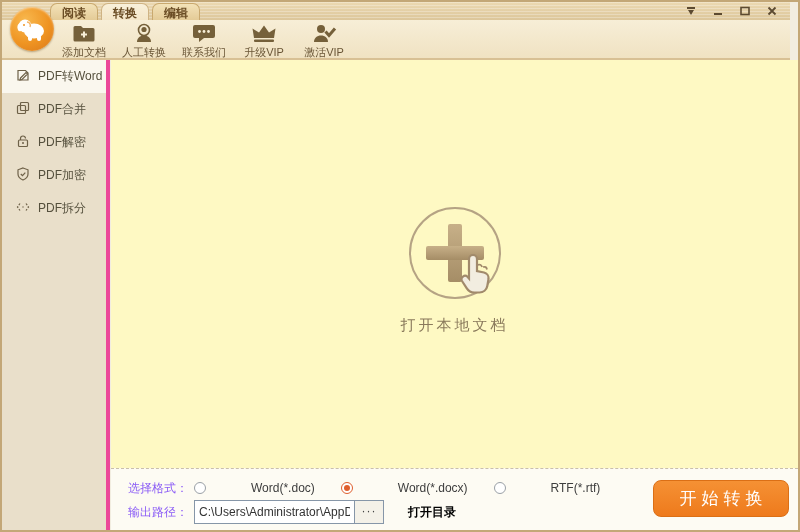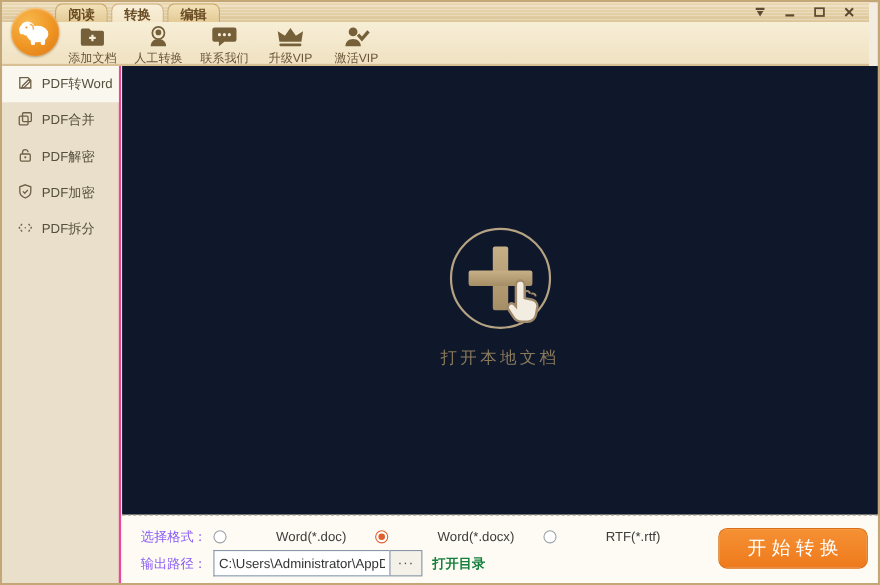--- a/index.html
+++ b/index.html
@@ -49,31 +49,31 @@
   .tool-item {
     width:60px; height:46px; display:flex; flex-direction:column; align-items:center;
     justify-content:flex-start; padding-top:2px; gap:1px;
   }
   .tool-item svg { display:block; }
   .tool-label { font-size:11px; color:#6a5637; white-space:nowrap; }
 
   
   .sidebar {
     position:absolute; left:0; top:58px; bottom:0; width:108px;
-    background:#e9dfca; border-right:2px solid #ec4899;
+    background:#e9dfca; border-right:4px solid #ec4899;
   }
   .side-item {
     height:33px; display:flex; align-items:center; padding-left:13px; gap:7px;
     font-size:12px; color:#55503d;
   }
   .side-item.active { background:#faf7ee; }
   .side-item svg { flex:none; }
 
   
-  .main { position:absolute; left:109px; top:58px; right:0; bottom:62px; background:#0f172a; }
+  .main { position:absolute; left:109px; top:58px; right:0; bottom:62px; background:#fef9c3; }
   .open-widget {
     position:absolute; left:50%; top:147px; transform:translateX(-50%);
     width:200px; display:flex; flex-direction:column; align-items:center;
   }
   .open-circle { position:relative; width:92px; height:92px; }
   .circle-ring {
     position:absolute; inset:0; border-radius:50%; border:2px solid #b5a384;
   }
   .plus-v, .plus-h { position:absolute; background:linear-gradient(#c7b088, #a58d66); border-radius:2px; }
   .plus-v { left:39px; top:17px; width:14px; height:58px; }
@@ -103,21 +103,21 @@
   .radio-label { font-size:12px; color:#3d3d3d;margin-left:40px; }
   .path-box { display:flex; align-items:stretch; height:24px; }
   .path-input {
     width:160px; height:24px; border:1px solid #8696a8; border-right:none;
     background:#fff; font-size:12px; color:#333; padding:0 4px; outline:none;
   }
   .browse-btn {
     width:30px; height:24px; border:1px solid #8696a8; background:#f4f1e8;
     font-size:12px; color:#444; line-height:20px; text-align:center; letter-spacing:1px;
   }
-  .open-dir { margin-left:9px; font-size:12px; font-weight:bold; color:#15803d; }
+  .open-dir { margin-left:24px; font-size:12px; font-weight:bold; color:#000000; }
   .start-btn {
     position:absolute; right:9px; top:11px; width:136px; height:37px;
     background:linear-gradient(#f59134, #ee7a1c); border:1px solid #db6f15; border-radius:8px;
     color:#fff; font-size:17px; letter-spacing:5px; text-align:center; line-height:35px;
     padding-left:5px;
   }
 </style>
 </head>
 <body>
 

